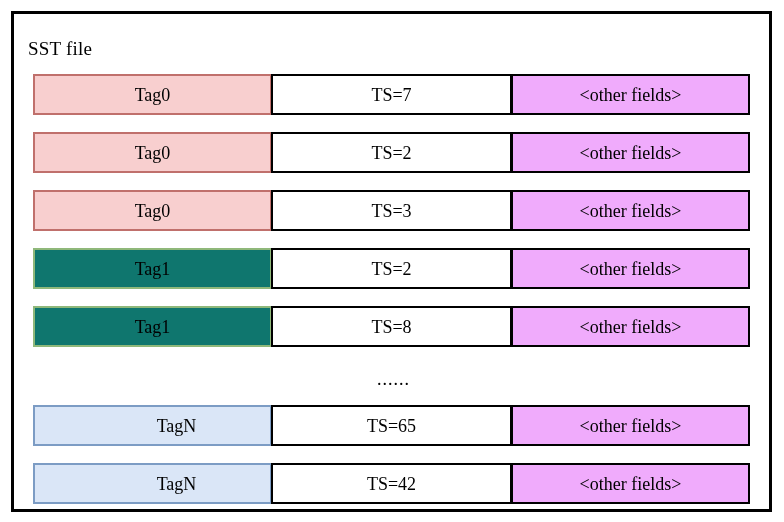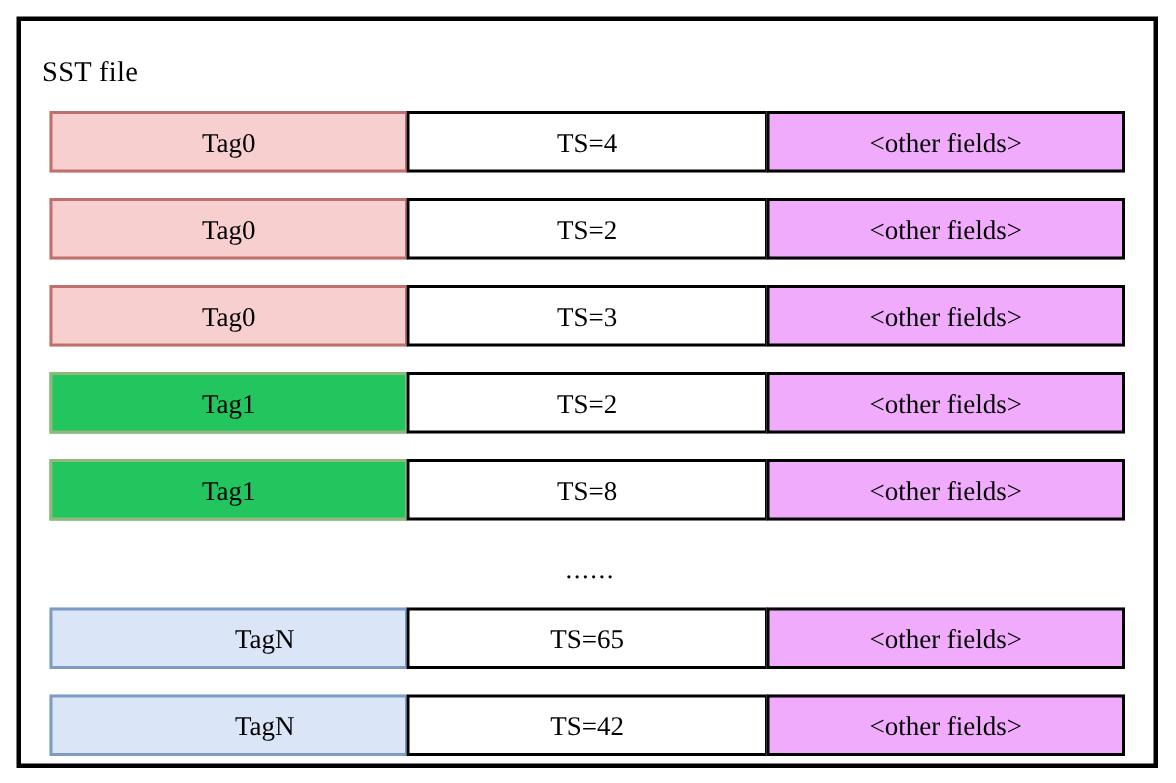--- a/index.html
+++ b/index.html
@@ -73,21 +73,21 @@
   .cell-tag {
     width: 239px;
     border: 2px solid #000000;
   }
 
   .cell-tag.tag-pink {
     background: #f8cfcf;
     border-color: #c0706c;
   }
   .cell-tag.tag-green {
-    background: #22c55e;
+    background: #0f766e;
     border-color: #8fb87a;
   }
   .cell-tag.tag-blue {
     background: #dae6f7;
     border-color: #7c9cc4;
     padding-left: 48px;
   }
 
   .cell-ts {
     width: 241px;
@@ -122,21 +122,21 @@
 </style>
 </head>
 <body>
 
 <div id="canvas">
   <div class="sst-frame">
     <div class="frame-title">SST file</div>
     <div class="rows" id="rows-host">
         <div class="record-row">
           <div class="cell cell-tag tag-pink">Tag0</div>
-          <div class="cell cell-ts">TS=4</div>
+          <div class="cell cell-ts">TS=7</div>
           <div class="cell cell-other">&lt;other fields&gt;</div>
         </div>
         <div class="record-row">
           <div class="cell cell-tag tag-pink">Tag0</div>
           <div class="cell cell-ts">TS=2</div>
           <div class="cell cell-other">&lt;other fields&gt;</div>
         </div>
         <div class="record-row">
           <div class="cell cell-tag tag-pink">Tag0</div>
           <div class="cell cell-ts">TS=3</div>

